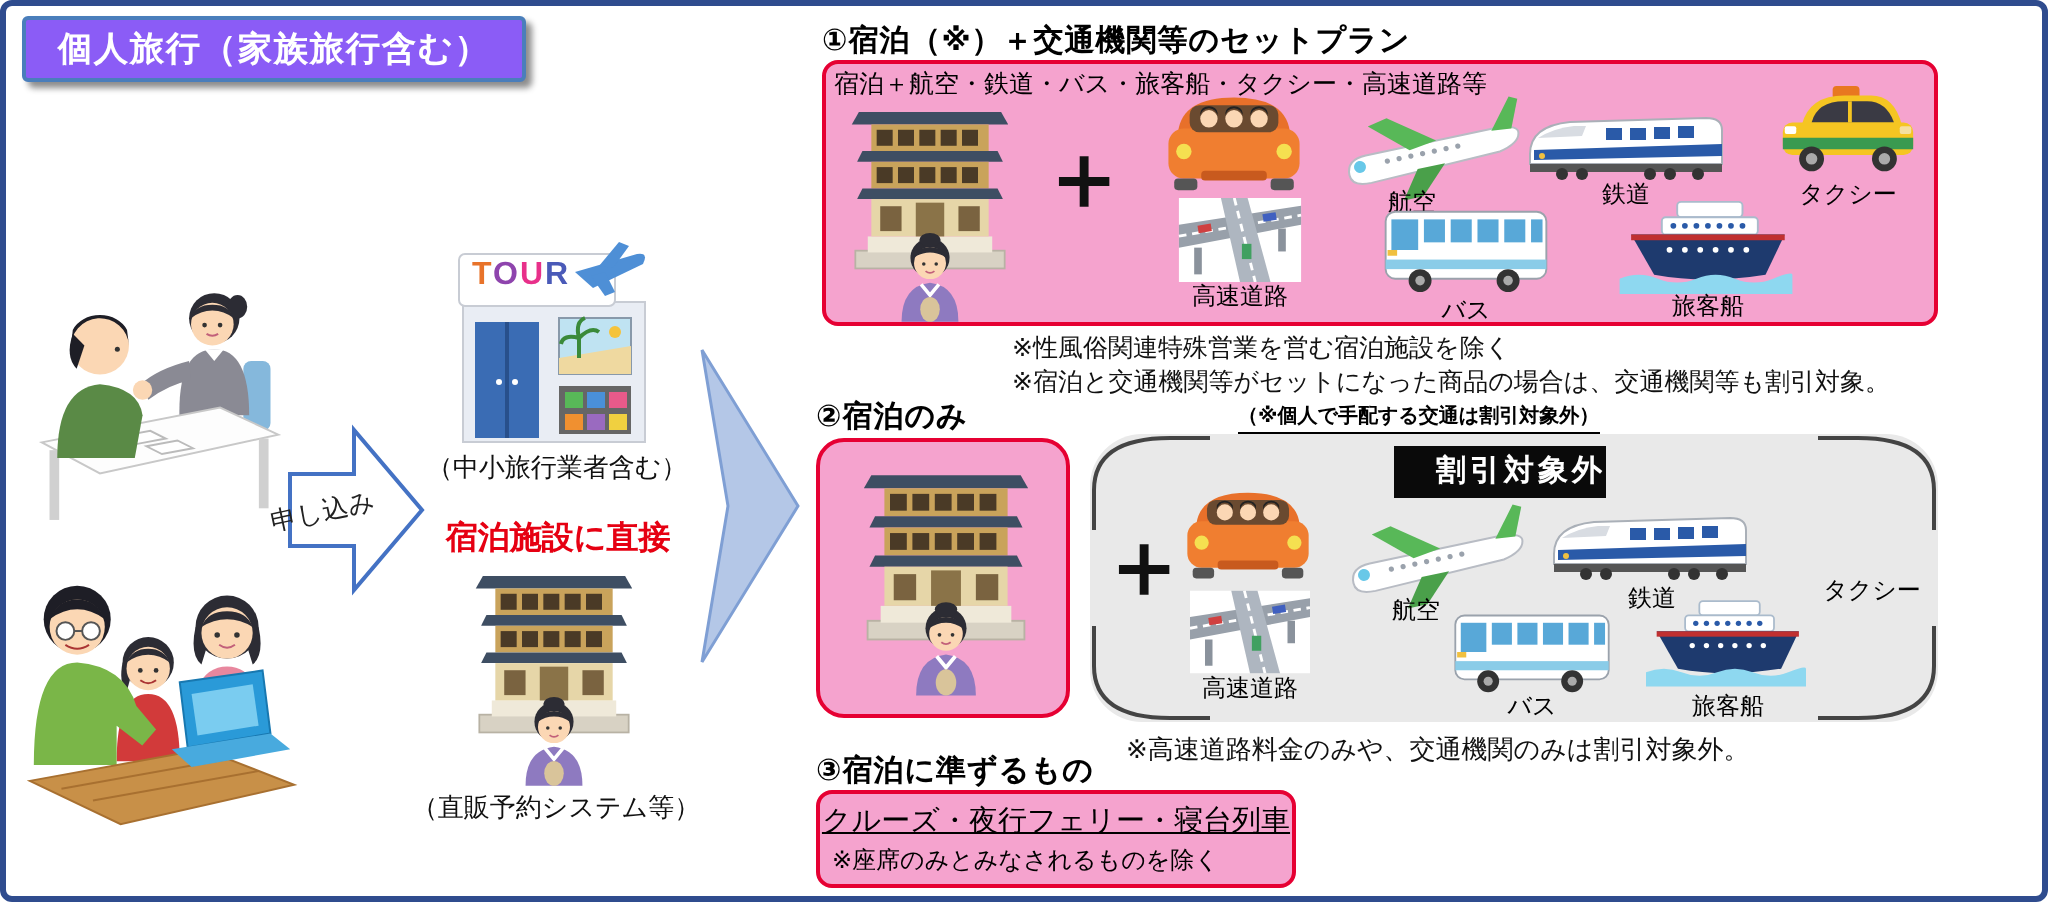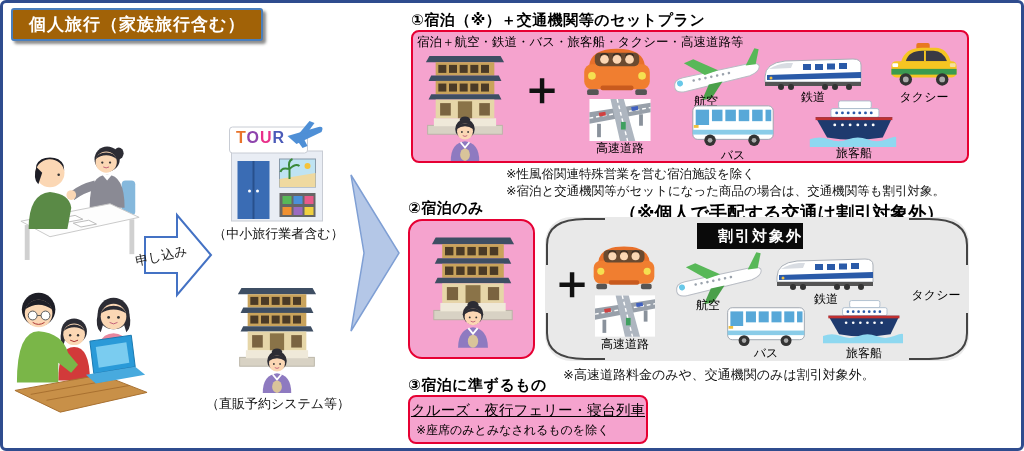--- a/index.html
+++ b/index.html
@@ -3,34 +3,34 @@
 <meta charset="utf-8">
 <style>
   html,body{margin:0;padding:0;background:#fff;}
   #canvas{
     position:relative;width:1024px;height:451px;box-sizing:border-box;
     background:#fff;border:3px solid #2F4C8E;border-radius:6px;overflow:hidden;
     font-family:"Liberation Sans","DejaVu Sans",sans-serif;color:#111;
   }
   .abs{position:absolute;}
   .badge{
-    background:#a16207;border:2px solid #4A7EBB;border-radius:3px;
+    background:#8b5cf6;border:2px solid #4A7EBB;border-radius:3px;
     box-shadow:3px 3px 3px rgba(0,0,0,.45);
     color:#fff;font-weight:bold;font-size:17px;letter-spacing:1px;
     padding:6px 16px;line-height:1;
   }
   .red-h{color:#E60012;font-weight:bold;font-size:16px;text-align:center;line-height:1.3;}
   .cap{font-size:13px;color:#111;text-align:center;}
   .sec-h{font-size:15px;font-weight:bold;color:#000;letter-spacing:.5px;}
   .pinkbox{background:#F5A3CE;border:2.5px solid #E60033;box-sizing:border-box;}
   .graybox{background:#E9E9E9;border-radius:26px;}
   .lbl{font-size:12px;color:#000;text-align:center;line-height:1.1;}
   .plus{font-size:46px;font-weight:bold;color:#111;line-height:1;}
   .note{font-size:12.5px;color:#111;line-height:1.35;}
-  .sub-ex{font-size:18px;font-weight:bold;color:#000;border-bottom:2px solid #000;padding-bottom:1px;}
+  .sub-ex{font-size:10px;font-weight:bold;color:#000;border-bottom:2px solid #000;padding-bottom:1px;}
   .blackbadge{background:#0A0A0A;color:#fff;font-weight:bold;font-size:15px;
     text-align:right;line-height:26px;letter-spacing:2px;}
   .tourword span{font-weight:bold;font-size:16px;letter-spacing:1px;}
 </style>
 </head>
 <body>
 
 <svg width="0" height="0" style="position:absolute">
 <defs>
   <symbol id="sym-ryokan" viewBox="0 0 90 128">
@@ -306,20 +306,21 @@
     <polygon points="2,6 50,84 2,162 15,84" fill="#B4C7E7" stroke="#7F9FD4" stroke-width="1.5"></polygon>
   </svg>
 
   <svg class="abs" style="left:226px;top:118px" width="96" height="102">
       <use href="#sym-tour"></use>
     </svg>
   <div class="abs tourword" style="left:233px;top:126px;">
     <span style="color:#E8732A">T</span><span style="color:#8E44AD">O</span><span style="color:#E8308A">U</span><span style="color:#4A5AB8">R</span>
   </div>
   <div class="abs cap" style="left:198px;top:222px;width:155px;">（中小旅行業者含む）</div>
+  <div class="abs red-h" style="left:204px;top:257px;width:144px;">宿泊施設に直接</div>
   <svg class="abs" style="left:234px;top:276px" width="80" height="114">
       <use href="#sym-ryokan"></use>
     </svg>
   <div class="abs cap" style="left:190px;top:392px;width:170px;">（直販予約システム等）</div>
 
   <div class="abs sec-h" style="left:408px;top:8px;">①宿泊（※）＋交通機関等のセットプラン</div>
   <div class="abs pinkbox" style="left:408px;top:27px;width:558px;height:133px;border-radius:8px;"></div>
   <div class="abs" style="left:414px;top:31px;font-size:12.5px;color:#000;">宿泊＋航空・鉄道・バス・旅客船・タクシー・高速道路等</div>
   <svg class="abs" style="left:422px;top:44px" width="80" height="114">
       <use href="#sym-ryokan"></use>

